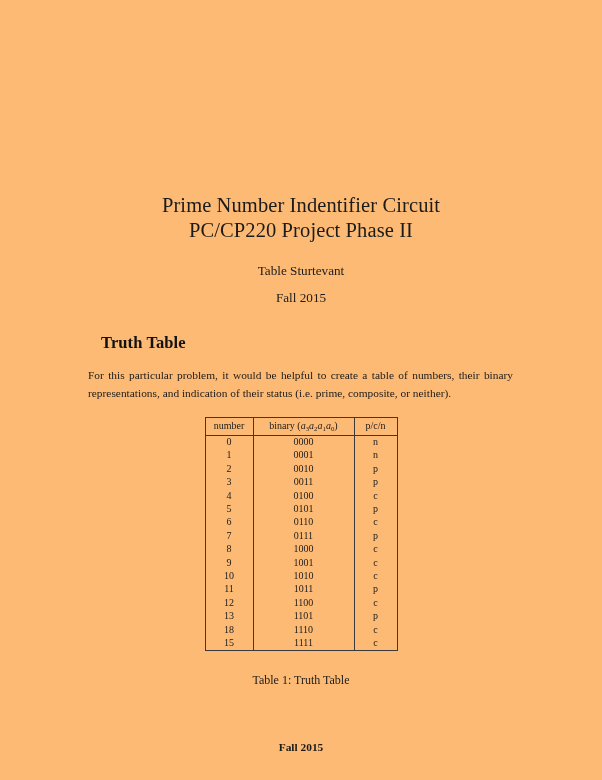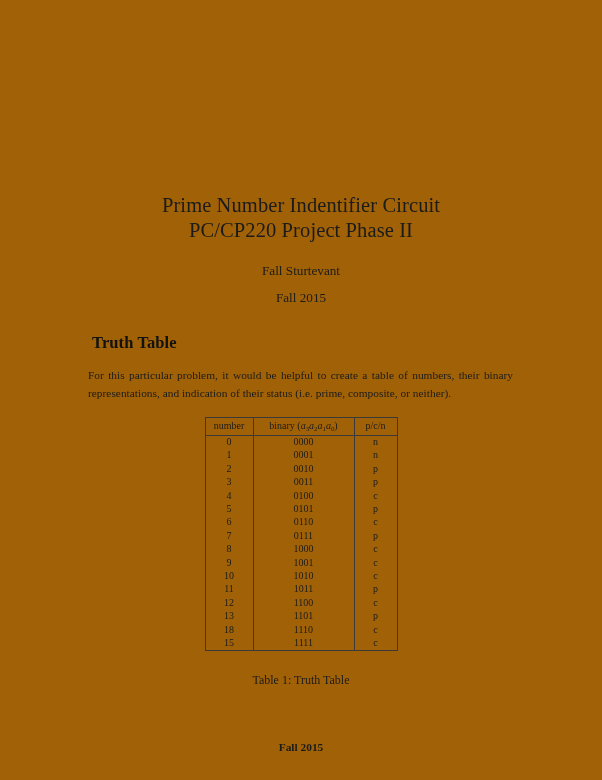--- a/index.html
+++ b/index.html
@@ -17,21 +17,21 @@
     color: #1a1a1a;
     -webkit-font-smoothing: antialiased;
   }
 
   .page {
     position: absolute;
     left: 0;
     top: 0;
     width: 602px;
     height: 780px;
-    background: #a16207;
+    background: #fdba74;
   }
 
   
   .title-block {
     position: absolute;
     left: 0;
     top: 193px;
     width: 602px;
     text-align: center;
   }
@@ -60,21 +60,21 @@
     width: 602px;
     text-align: center;
     font-size: 13.2px;
     line-height: 16px;
     color: #1b1b1b;
   }
 
   
   .section-heading {
     position: absolute;
-    left: 92px;
+    left: 101px;
     top: 333px;
     font-size: 16.5px;
     font-weight: bold;
     line-height: 20px;
     color: #121212;
     letter-spacing: 0.1px;
   }
 
   .body-para {
     position: absolute;
@@ -162,21 +162,21 @@
 </head>
 <body>
 
 <div class="page">
 
   <div class="title-block">
     <div class="doc-title-line">Prime Number Indentifier Circuit</div>
     <div class="doc-title-line">PC/CP220 Project Phase II</div>
   </div>
 
-  <div class="author">Fall Sturtevant</div>
+  <div class="author">Table Sturtevant</div>
   <div class="date">Fall 2015</div>
 
   <div class="section-heading">Truth Table</div>
 
   <div class="body-para">For this particular problem, it would be helpful to create a table of numbers, their binary representations, and indication of their status (i.e. prime, composite, or neither).</div>
 
   <div class="table-wrap">
     <table class="truth">
       <thead>
         <tr>

